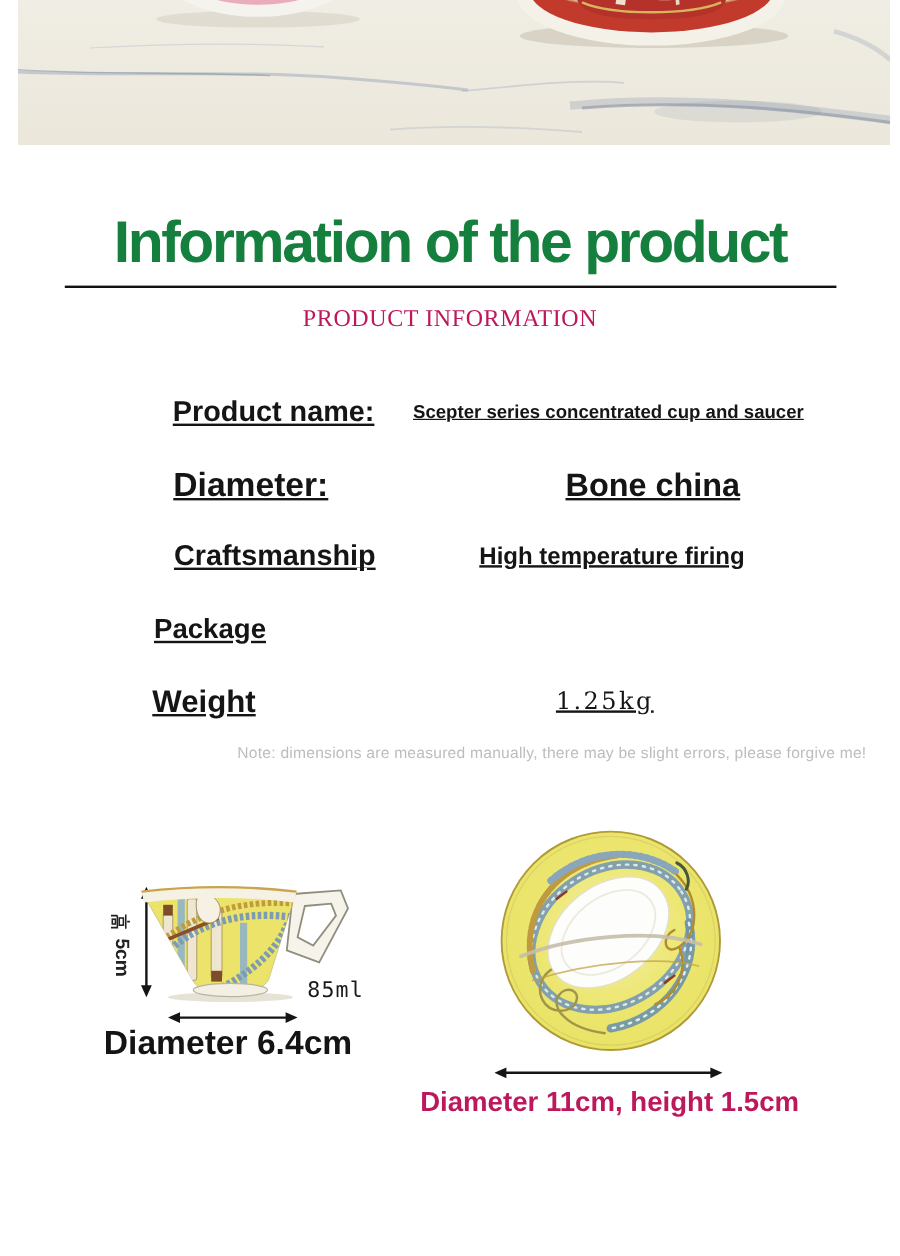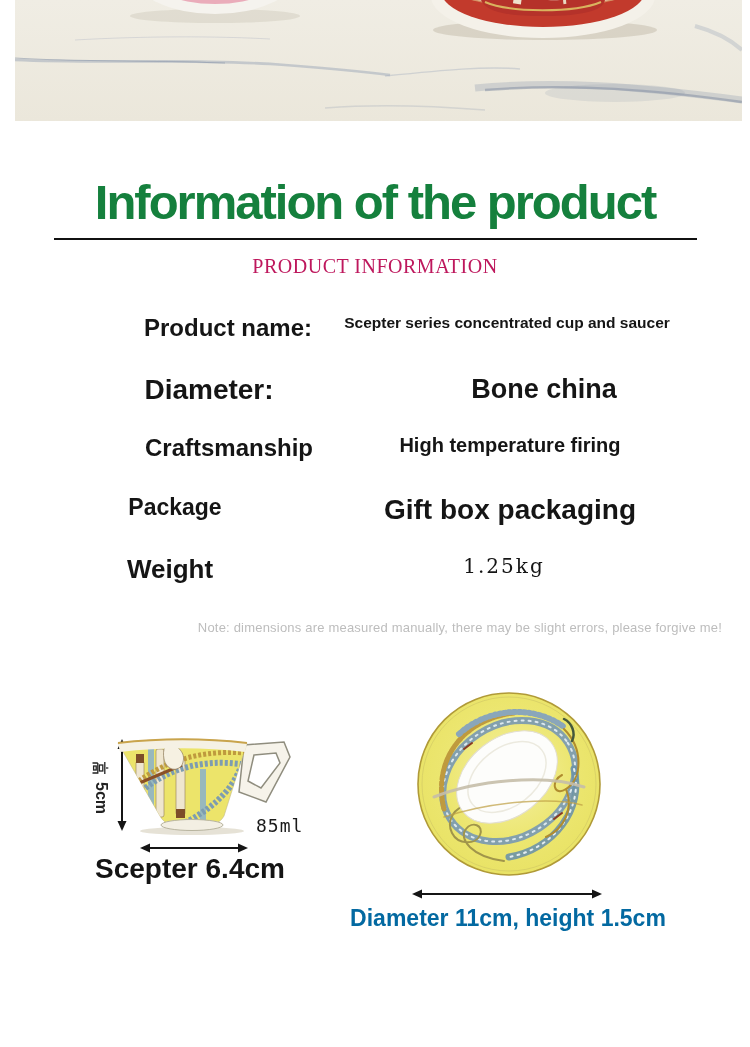--- a/index.html
+++ b/index.html
@@ -18,21 +18,21 @@
     margin-top:56px;text-align:center;font-size:49px;font-weight:bold;
     letter-spacing:-2px;line-height:1.05;color:#15803d;white-space:nowrap;
   }
   .rule{width:643px;margin:10px auto 0;border:none;border-top:2px solid #111;}
   .subtitle{
     margin-top:15px;text-align:center;font-family:"Liberation Serif",serif;
     font-size:20px;letter-spacing:.5px;color:#be185d;
   }
   
   .specs{width:660px;margin:36px auto 0;}
-  .spec-row{display:flex;align-items:flex-start;height:60px;}
+  .spec-row{display:flex;align-items:center;height:60px;text-decoration:underline;}
   .spec-label{width:290px;text-align:center;font-weight:bold;position:relative;white-space:nowrap;}
   .spec-value{flex:1;text-align:center;font-weight:bold;position:relative;white-space:nowrap;}
   .r1 .spec-label{left:38px;font-size:24px;}
   .r1 .spec-value{left:-13px;font-size:15.5px;}
   .r2 .spec-label{left:19px;font-size:28px;}
   .r2 .spec-value{left:24px;font-size:27px;}
   .r3 .spec-label{left:39px;font-size:24px;}
   .r3 .spec-value{left:-10px;font-size:20px;}
   .r4 .spec-label{left:-15px;font-size:23px;}
   .r4 .spec-value{left:-10px;font-size:28px;}
@@ -50,21 +50,21 @@
     left:58px;top:108px;width:86px;height:20px;display:flex;align-items:center;justify-content:center;gap:6px;
     transform:rotate(90deg);font-weight:bold;font-size:16px;color:#222;
   }
   .v-arrow{left:116px;top:70px;}
   .cup-svg{left:116px;top:62px;}
   .capacity{left:256px;top:146px;font-family:"DejaVu Sans Mono",monospace;font-size:18px;color:#1a1a1a;letter-spacing:1px;}
   .cup-harrow{left:140px;top:172px;}
   .cup-caption{left:55px;top:184px;width:270px;text-align:center;font-size:28px;font-weight:bold;color:#141414;white-space:nowrap;}
   .saucer-svg{left:414px;top:20px;}
   .saucer-harrow{left:412px;top:218px;}
-  .saucer-caption{left:343px;top:236px;width:330px;text-align:center;font-size:23px;font-weight:bold;color:#0369a1;white-space:nowrap;}
+  .saucer-caption{left:343px;top:236px;width:330px;text-align:center;font-size:23px;font-weight:bold;color:#be185d;white-space:nowrap;}
 </style>
 </head>
 <body>
 
 <div class="hero">
   <svg width="727" height="121" viewBox="0 0 727 121" xmlns="http://www.w3.org/2000/svg">
     <defs>
       <linearGradient id="mg" x1="0" y1="0" x2="0" y2="1">
         <stop offset="0" stop-color="#f0ede4"></stop>
           <stop offset="1" stop-color="#ebe7db"></stop>
@@ -115,21 +115,20 @@
   <div class="spec-row r2">
     <div class="spec-label">Diameter:</div>
     <div class="spec-value">Bone china</div>
   </div>
   <div class="spec-row r3">
     <div class="spec-label">Craftsmanship</div>
     <div class="spec-value">High temperature firing</div>
   </div>
   <div class="spec-row r4">
     <div class="spec-label">Package</div>
-    <div class="spec-value">Gift box packaging</div>
   </div>
   <div class="spec-row r5">
     <div class="spec-label">Weight</div>
     <div class="spec-value">1.25kg</div>
   </div>
 </div>
 
 <div class="note">Note: dimensions are measured manually, there may be slight errors, please forgive me!</div>
 
 <div class="figures">
@@ -186,21 +185,21 @@
   </svg>
 
   <div class="abs capacity">85ml</div>
 
   <svg class="abs cup-harrow" width="108" height="14" viewBox="0 0 108 14">
     <line x1="8" y1="7" x2="100" y2="7" stroke="#151515" stroke-width="2"></line>
     <polygon points="0,7 10,2.5 10,11.5" fill="#151515"></polygon>
     <polygon points="108,7 98,2.5 98,11.5" fill="#151515"></polygon>
   </svg>
 
-  <div class="abs cup-caption">Scepter 6.4cm</div>
+  <div class="abs cup-caption">Diameter 6.4cm</div>
 
   <svg class="abs saucer-svg" width="190" height="190" viewBox="0 0 190 190">
     <defs>
       <radialGradient id="sg" cx="0.5" cy="0.45" r="0.65">
         <stop offset="0" stop-color="#f4f0a6"></stop>
         <stop offset="0.55" stop-color="#ece670"></stop>
         <stop offset="1" stop-color="#e7e160"></stop>
       </radialGradient>
     </defs>
     <circle cx="95" cy="95" r="91" fill="url(#sg)" stroke="#b09a38" stroke-width="1.6"></circle>

